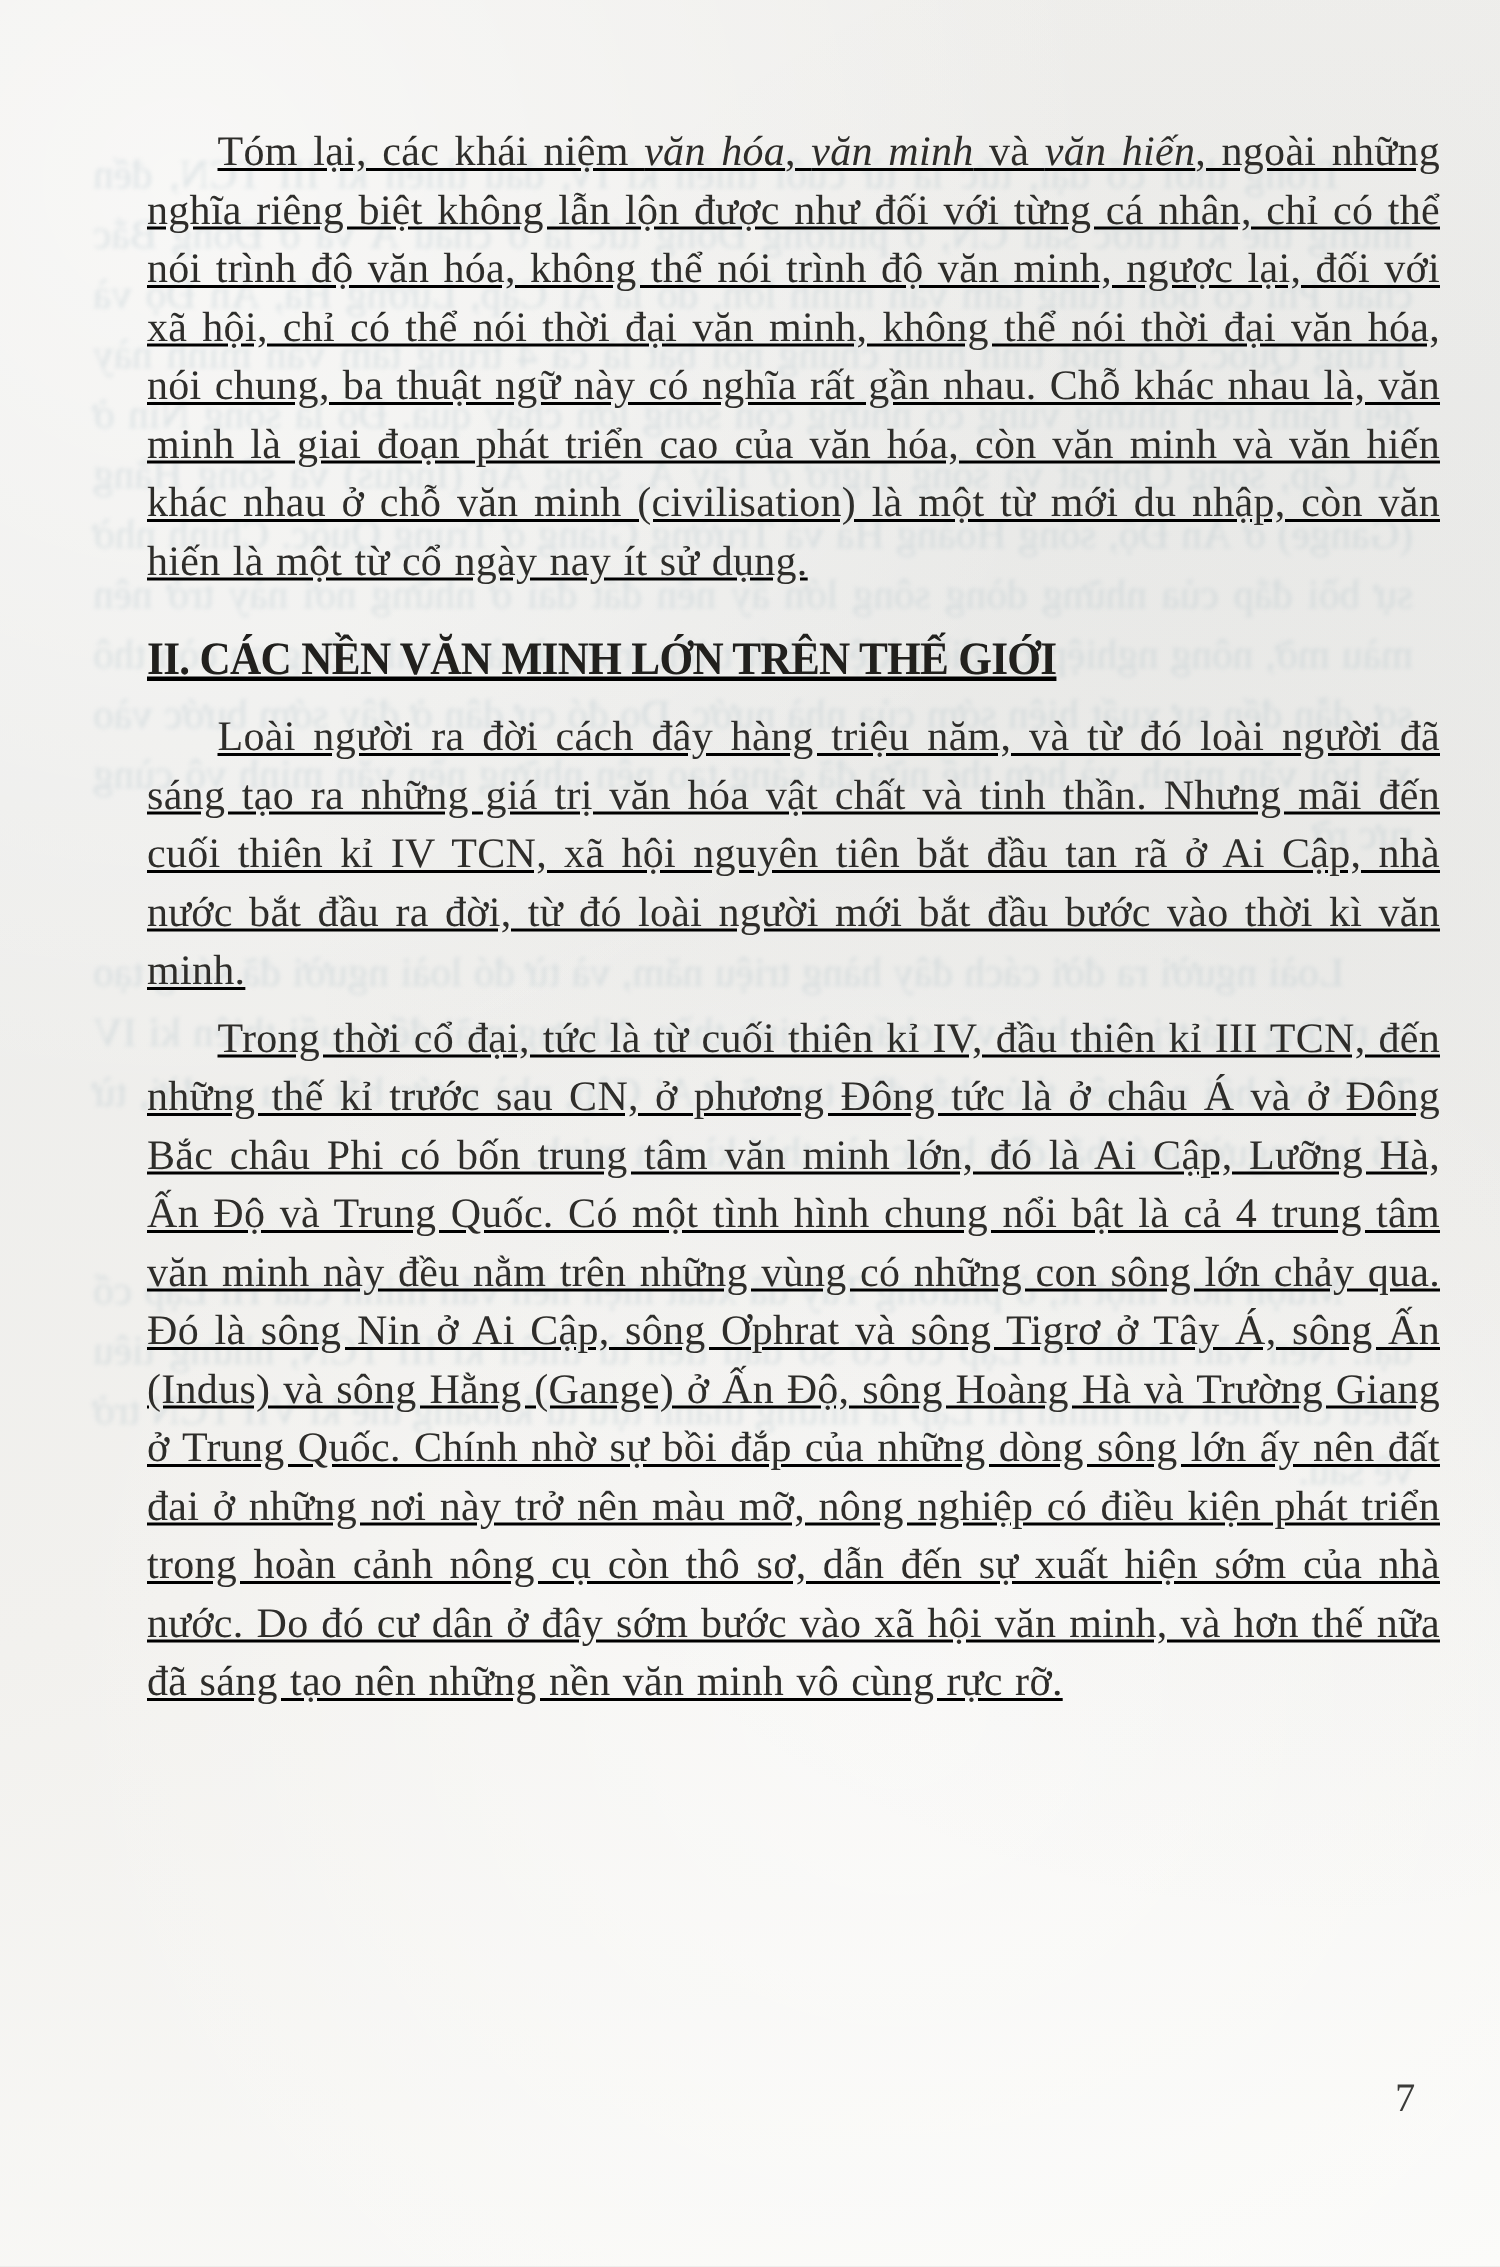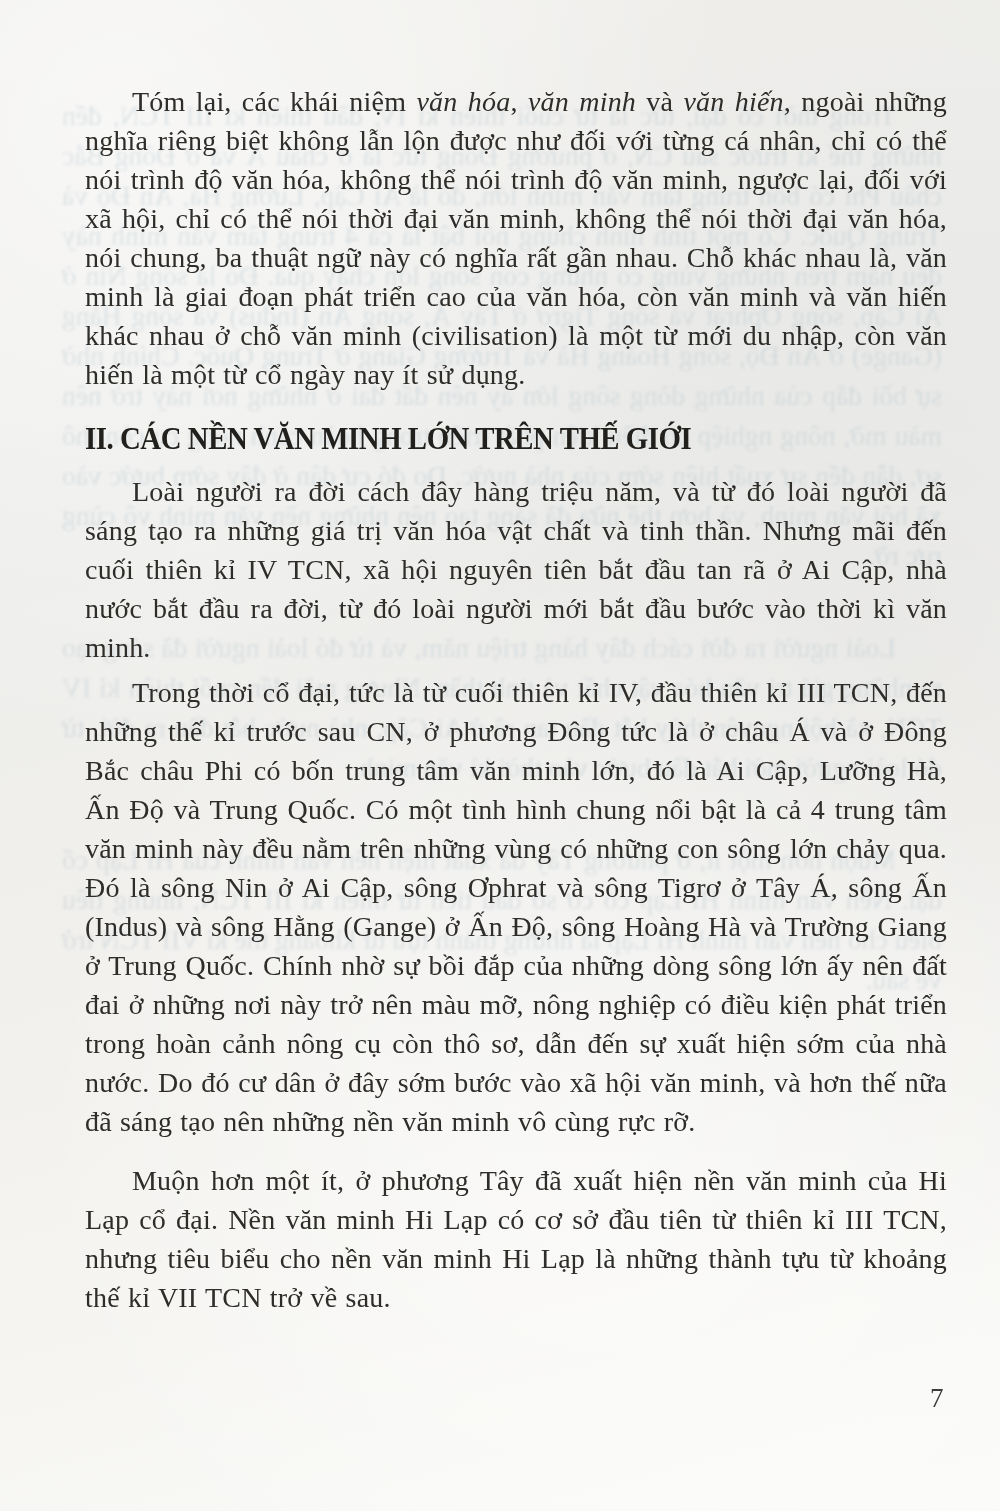--- a/index.html
+++ b/index.html
@@ -36,22 +36,23 @@
     font-size:27.5px;
     line-height:40px;
     text-align:justify;
     pointer-events:none;
     z-index:0;
   }
   .ghost-block{margin:0 0 52px 0;text-indent:46px;}
   
   .text-layer{
     position:absolute;
-    left:85px;top:82px;width:862px;
+    left:98px;top:82px;width:862px;
     z-index:1;
+    text-decoration:underline;
   }
   .body-para{
     margin:0;
     font-size:28px;
     line-height:39px;
     text-align:justify;
     text-indent:47px;
     color:var(--ink);
     letter-spacing:.2px;
     word-spacing:1px;
@@ -91,19 +92,18 @@
   <div class="text-layer">
 
     <p class="body-para"><span>Tóm lại, các khái niệm </span><span class="ital">văn hóa</span><span>, </span><span class="ital">văn minh</span><span> và </span><span class="ital">văn hiến</span><span>, ngoài những nghĩa riêng biệt không lẫn lộn được như đối với từng cá nhân, chỉ có thể nói trình độ văn hóa, không thể nói trình độ văn minh, ngược lại, đối với xã hội, chỉ có thể nói thời đại văn minh, không thể nói thời đại văn hóa, nói chung, ba thuật ngữ này có nghĩa rất gần nhau. Chỗ khác nhau là, văn minh là giai đoạn phát triển cao của văn hóa, còn văn minh và văn hiến khác nhau ở chỗ văn minh (civilisation) là một từ mới du nhập, còn văn hiến là một từ cổ ngày nay ít sử dụng.</span></p>
 
     <h2 class="section-heading">II. CÁC NỀN VĂN MINH LỚN TRÊN THẾ GIỚI</h2>
 
     <p class="body-para">Loài người ra đời cách đây hàng triệu năm, và từ đó loài người đã sáng tạo ra những giá trị văn hóa vật chất và tinh thần. Nhưng mãi đến cuối thiên kỉ IV TCN, xã hội nguyên tiên bắt đầu tan rã ở Ai Cập, nhà nước bắt đầu ra đời, từ đó loài người mới bắt đầu bước vào thời kì văn minh.</p>
 
     <p class="body-para gap-small">Trong thời cổ đại, tức là từ cuối thiên kỉ IV, đầu thiên kỉ III TCN, đến những thế kỉ trước sau CN, ở phương Đông tức là ở châu Á và ở Đông Bắc châu Phi có bốn trung tâm văn minh lớn, đó là Ai Cập, Lưỡng Hà, Ấn Độ và Trung Quốc. Có một tình hình chung nổi bật là cả 4 trung tâm văn minh này đều nằm trên những vùng có những con sông lớn chảy qua. Đó là sông Nin ở Ai Cập, sông Ơphrat và sông Tigrơ ở Tây Á, sông Ấn (Indus) và sông Hằng (Gange) ở Ấn Độ, sông Hoàng Hà và Trường Giang ở Trung Quốc. Chính nhờ sự bồi đắp của những dòng sông lớn ấy nên đất đai ở những nơi này trở nên màu mỡ, nông nghiệp có điều kiện phát triển trong hoàn cảnh nông cụ còn thô sơ, dẫn đến sự xuất hiện sớm của nhà nước. Do đó cư dân ở đây sớm bước vào xã hội văn minh, và hơn thế nữa đã sáng tạo nên những nền văn minh vô cùng rực rỡ.</p>
 
-    <p class="body-para gap-medium">Muộn hơn một ít, ở phương Tây đã xuất hiện nền văn minh của Hi Lạp cổ đại. Nền văn minh Hi Lạp có cơ sở đầu tiên từ thiên kỉ III TCN, nhưng tiêu biểu cho nền văn minh Hi Lạp là những thành tựu từ khoảng thế kỉ VII TCN trở về sau.</p>
 
   </div>
 
   <div class="page-number">7</div>
 
 </div>
 
 </body></html>

